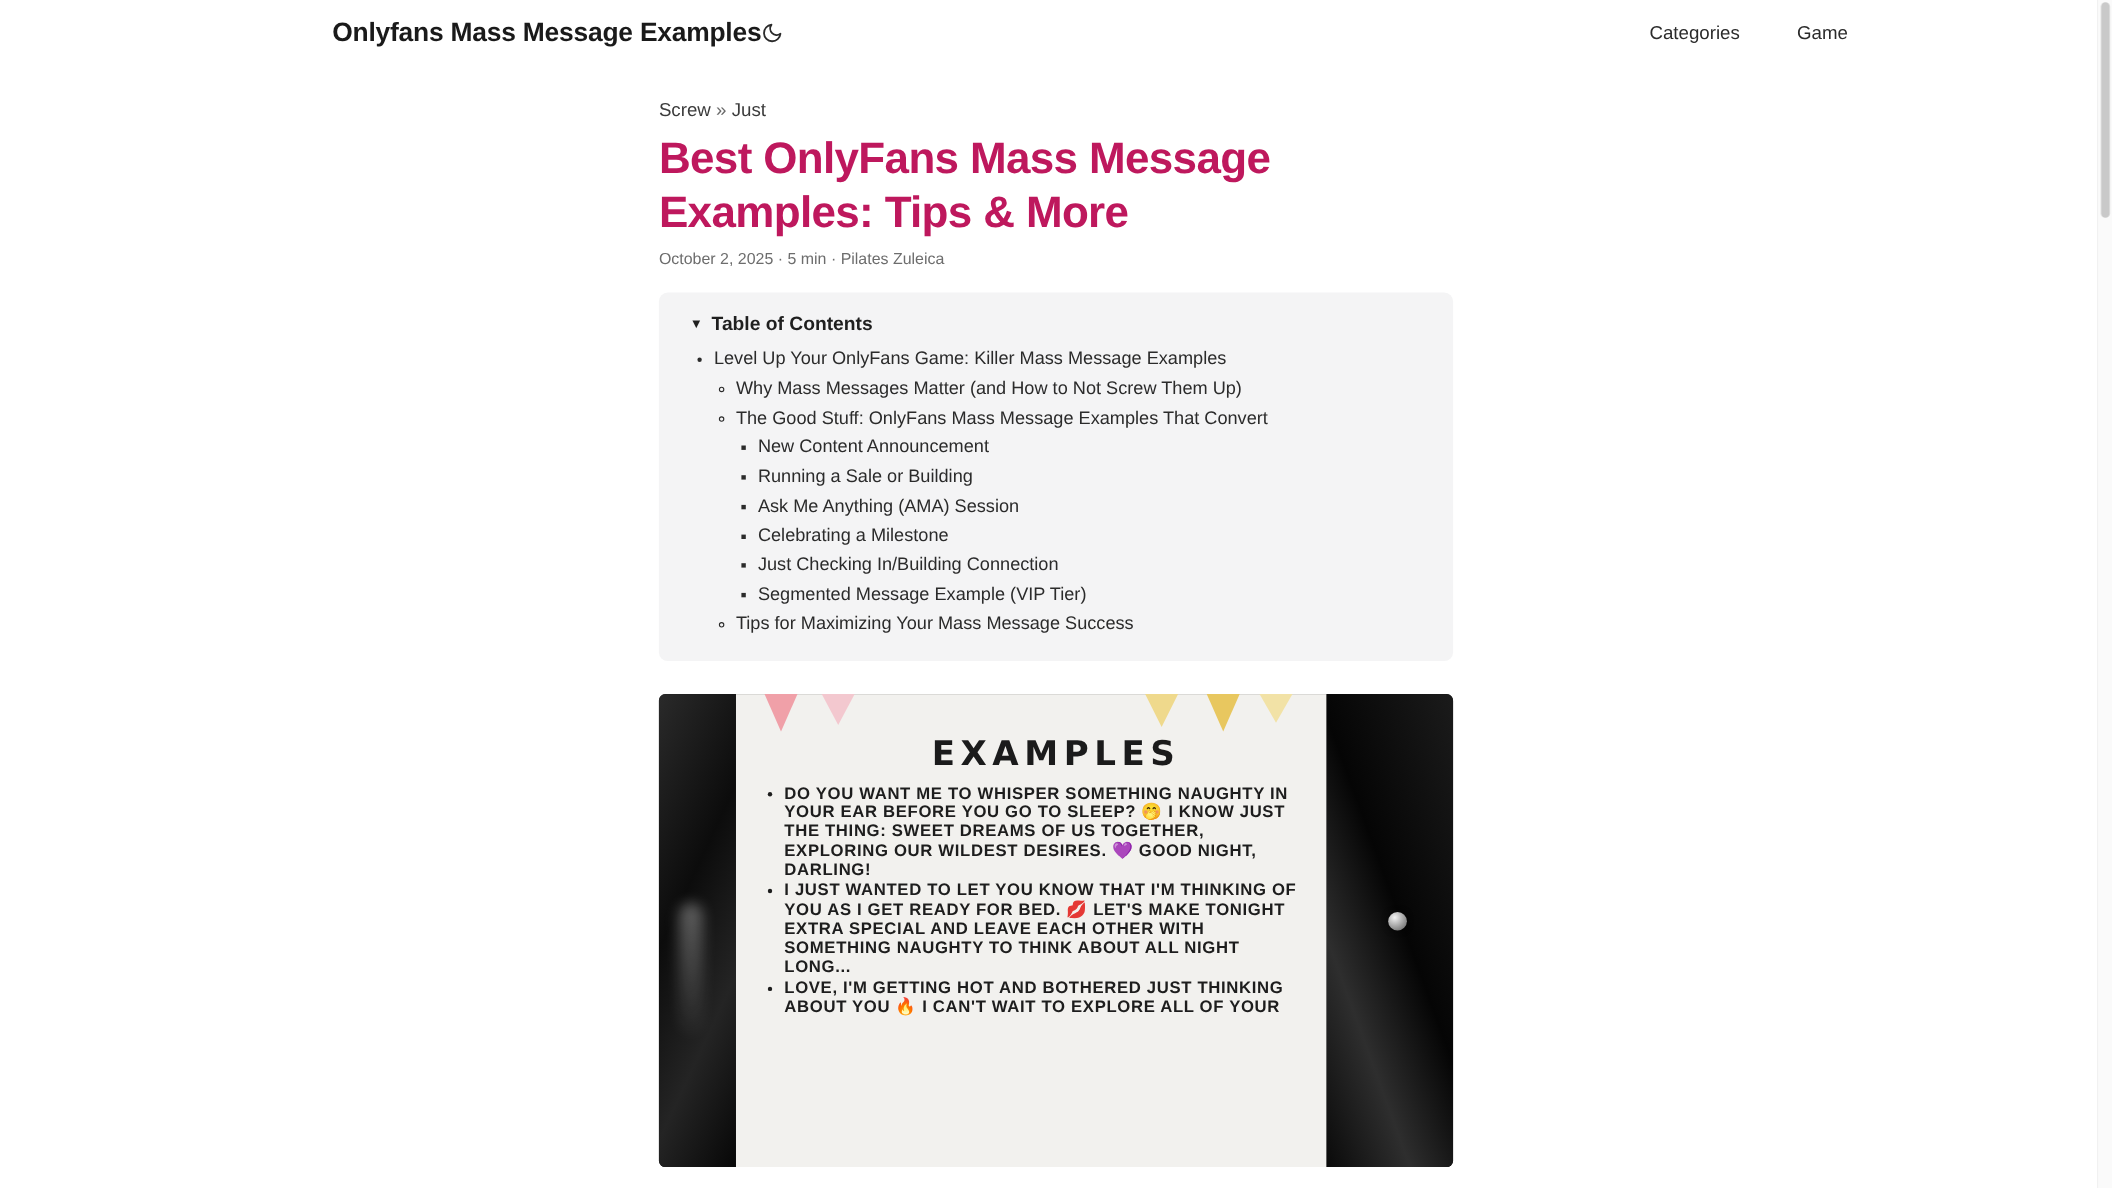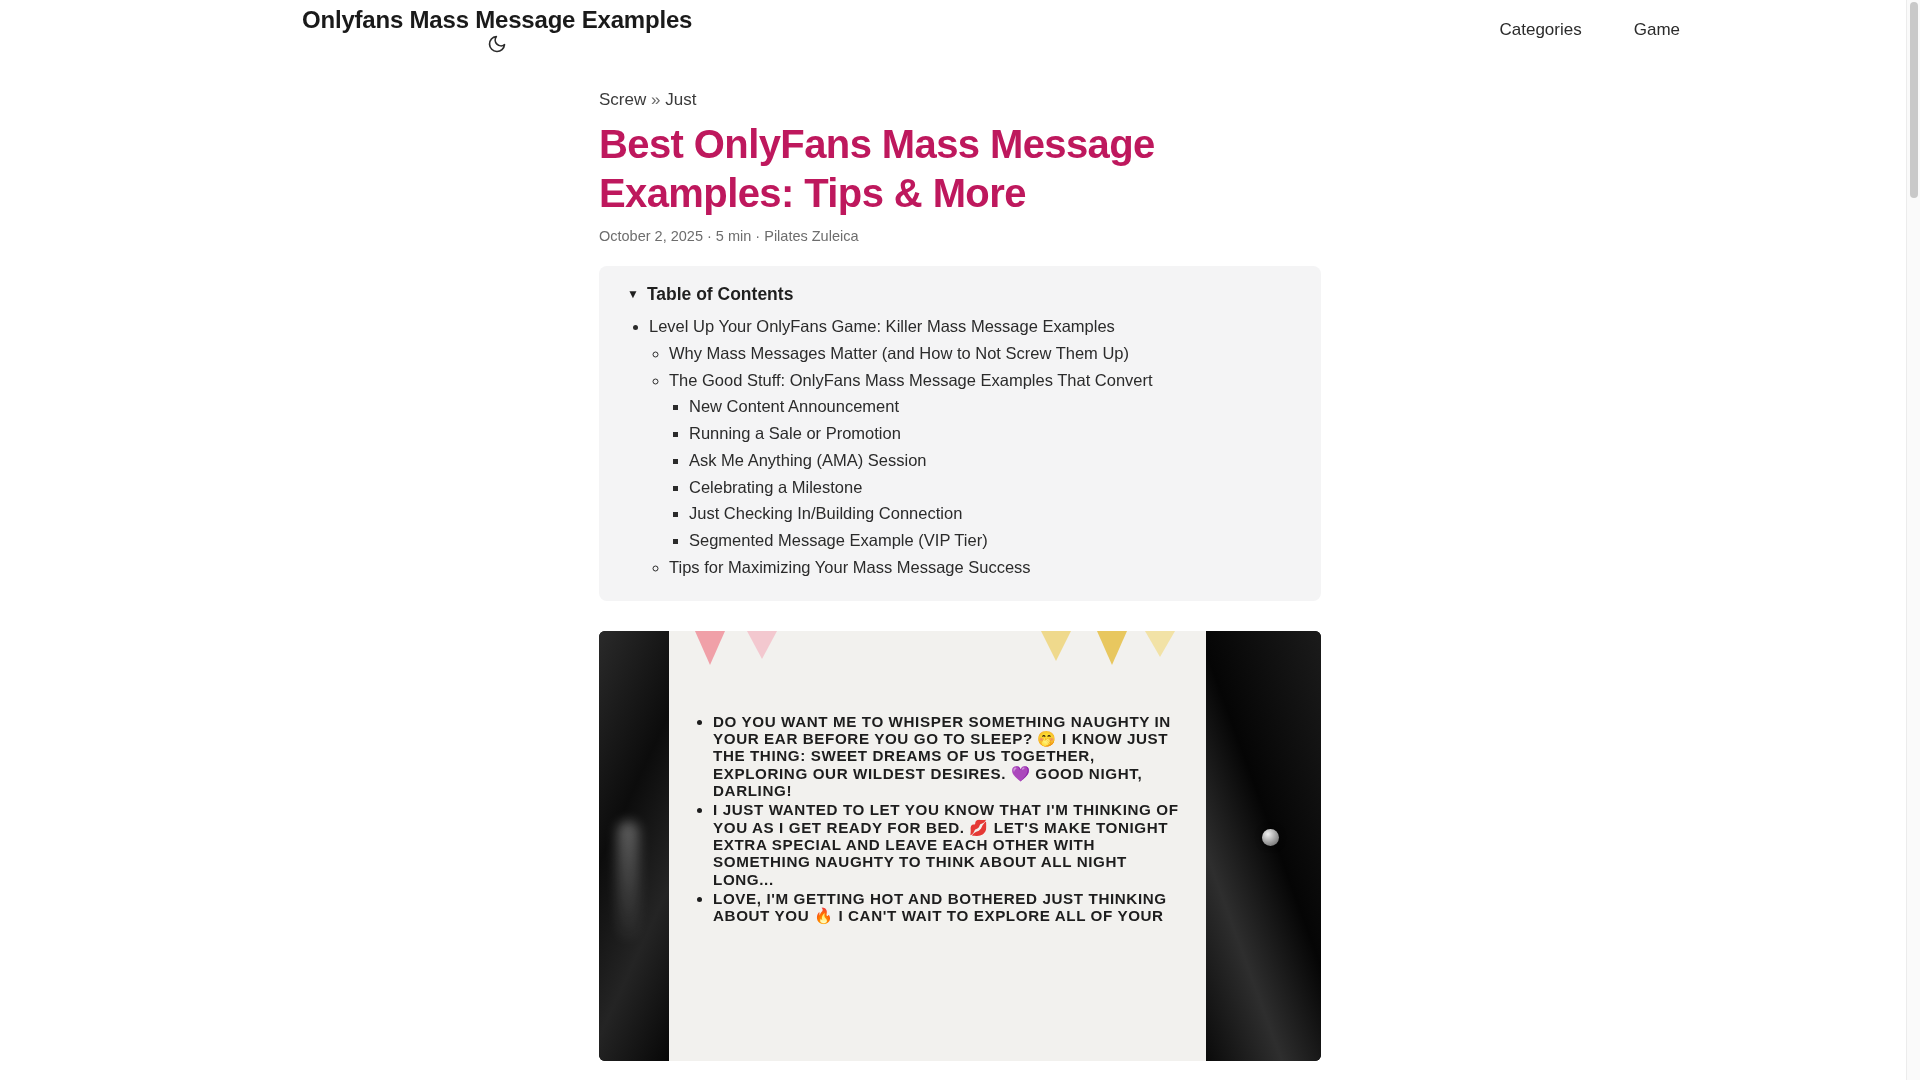--- a/index.html
+++ b/index.html
@@ -26,21 +26,20 @@
   .topbar-inner {
     width: 1440px;
     display: flex;
     align-items: center;
     justify-content: space-between;
   }
   .brand {
     display: flex;
     align-items: center;
     margin-left: 62px;
-    flex-direction: column;
   }
   .brand-title {
     font-size: 24px;
     font-weight: bold;
     letter-spacing: -0.2px;
     color: #1a1a1a;
   }
   .moon-icon {
     width: 20px;
     height: 20px;
@@ -283,21 +282,21 @@
             <li>
               <a href="#">Why Mass Messages Matter (and How to Not Screw Them Up)</a>
             </li>
             <li>
               <a href="#">The Good Stuff: OnlyFans Mass Message Examples That Convert</a>
               <ul>
                 <li>
                   <a href="#">New Content Announcement</a>
                 </li>
                 <li>
-                  <a href="#">Running a Sale or Promotion</a>
+                  <a href="#">Running a Sale or Building</a>
                 </li>
                 <li>
                   <a href="#">Ask Me Anything (AMA) Session</a>
                 </li>
                 <li>
                   <a href="#">Celebrating a Milestone</a>
                 </li>
                 <li>
                   <a href="#">Just Checking In/Building Connection</a>
                 </li>
@@ -320,20 +319,21 @@
         <div class="side-left"></div>
         <div class="side-right"></div>
         <div class="stud"></div>
 
         <div class="tri-flag" style="left:96px;  border-top:34px solid #f0a0a8;"></div>
         <div class="tri-flag" style="left:148px; border-top:28px solid #f3c8cf;"></div>
         <div class="tri-flag" style="left:442px; border-top:30px solid #efd98c;"></div>
         <div class="tri-flag" style="left:498px; border-top:34px solid #e8c75f;"></div>
         <div class="tri-flag" style="left:546px; border-top:26px solid #f2e2a6;"></div>
 
+        <div class="headline">EXAMPLES</div>
 
         <div class="body-text">
           <ul>
             <li>DO YOU WANT ME TO WHISPER SOMETHING NAUGHTY IN YOUR EAR BEFORE YOU GO TO SLEEP? 🤭 I KNOW JUST THE THING: SWEET DREAMS OF US TOGETHER, EXPLORING OUR WILDEST DESIRES. 💜 GOOD NIGHT, DARLING!</li>
             <li>I JUST WANTED TO LET YOU KNOW THAT I'M THINKING OF YOU AS I GET READY FOR BED. 💋 LET'S MAKE TONIGHT EXTRA SPECIAL AND LEAVE EACH OTHER WITH SOMETHING NAUGHTY TO THINK ABOUT ALL NIGHT LONG...</li>
             <li>LOVE, I'M GETTING HOT AND BOTHERED JUST THINKING ABOUT YOU 🔥 I CAN'T WAIT TO EXPLORE ALL OF YOUR</li>
           </ul>
         </div>
       </div>
     </div>

